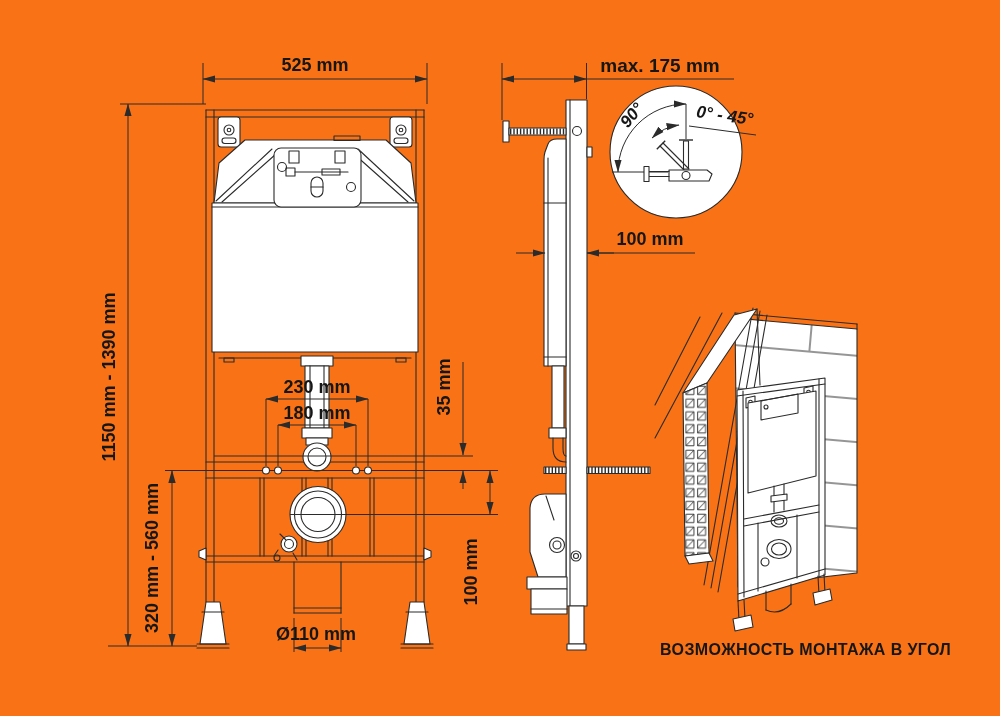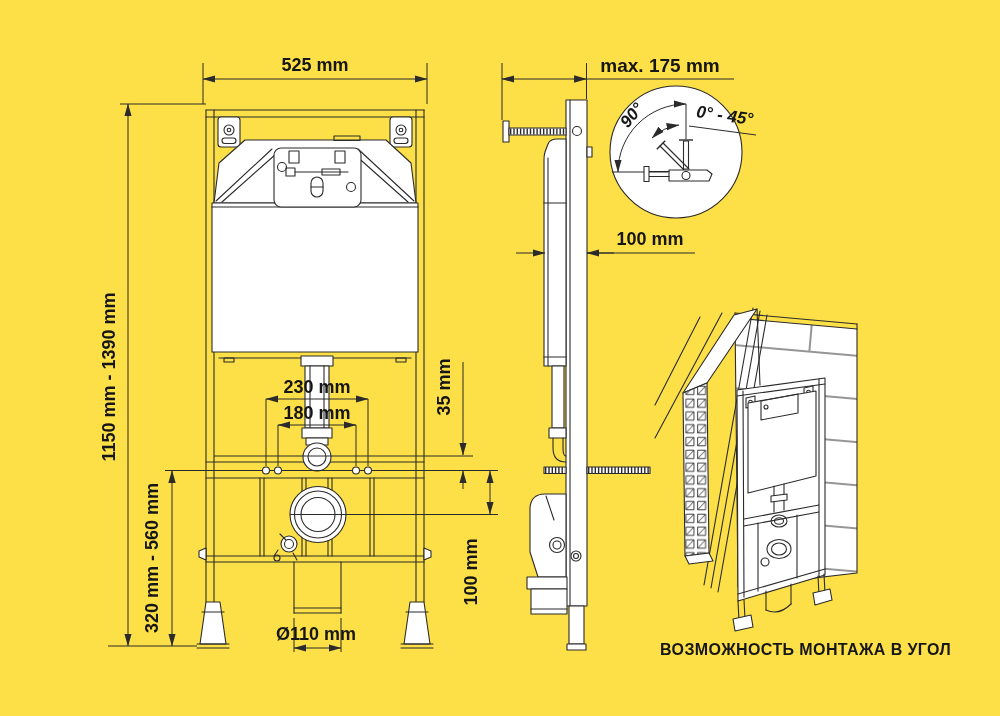--- a/index.html
+++ b/index.html
@@ -1,16 +1,16 @@
 <!DOCTYPE html>
 <html><head>
 <meta charset="utf-8">
 <style>
   html,body{margin:0;padding:0;background:#fff;}
-  .page{width:1000px;height:716px;background:#fde047;position:relative;font-family:"Liberation Sans",sans-serif;}
+  .page{width:1000px;height:716px;background:#f97316;position:relative;font-family:"Liberation Sans",sans-serif;}
   svg{display:block;}
   .s{stroke:#2b2b2b;stroke-width:1.1;fill:none;stroke-linecap:round;stroke-linejoin:round;}
   .s2{stroke:#2b2b2b;stroke-width:1.4;fill:none;stroke-linejoin:round;}
   .w{fill:#ffffff;}
   .d{stroke:#2b2b2b;stroke-width:1;fill:none;}
   .thr{stroke:#2b2b2b;stroke-width:6.2;stroke-dasharray:1.4 1.9;fill:none;}
   .tx{font:bold 18px "Liberation Sans",sans-serif;fill:#161616;}
   .tx-a{font:bold italic 17px "Liberation Sans",sans-serif;fill:#161616;}
   .tx-cap{font:bold 16px "Liberation Sans",sans-serif;fill:#161616;letter-spacing:.4px;}
 </style>

